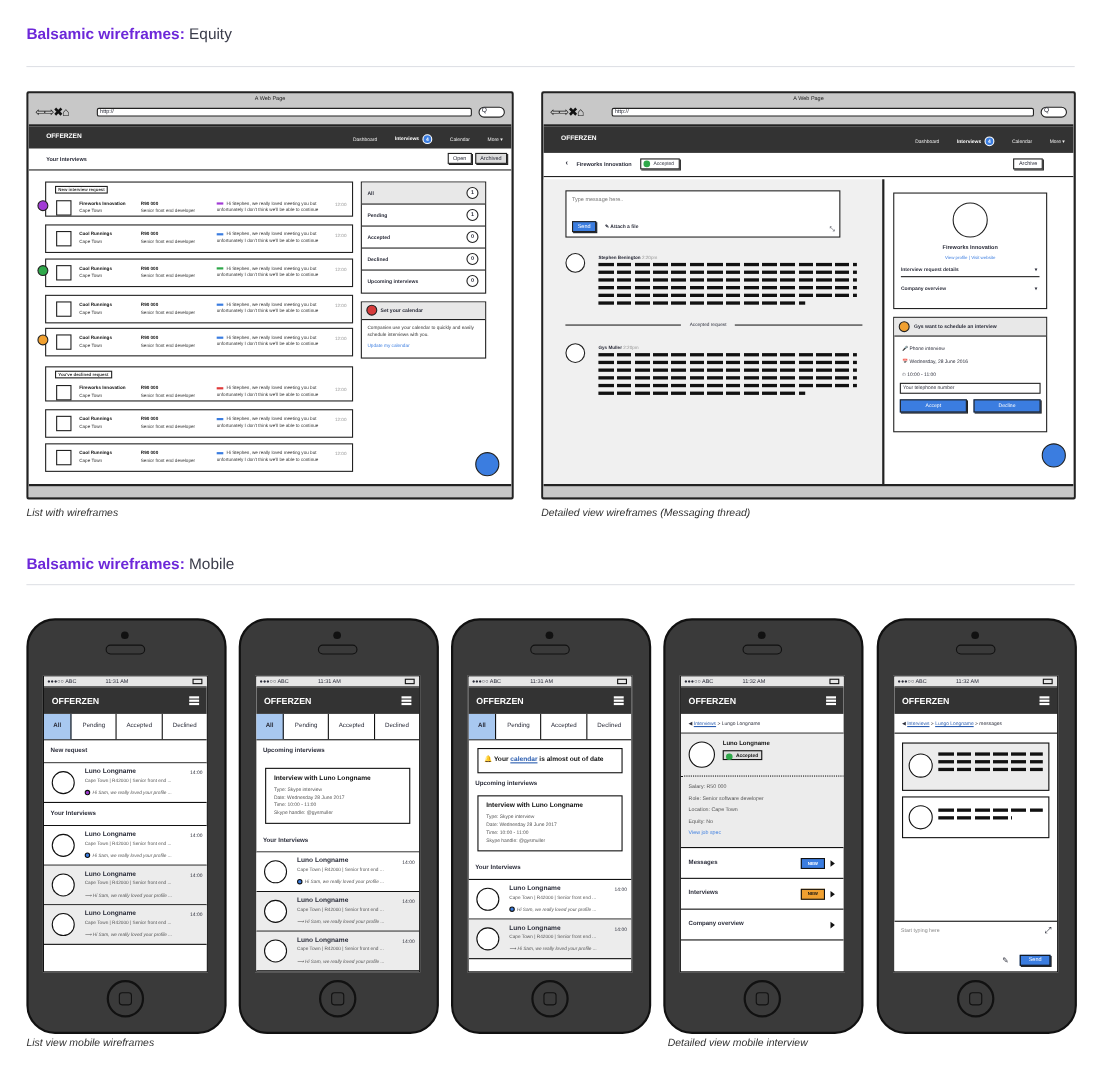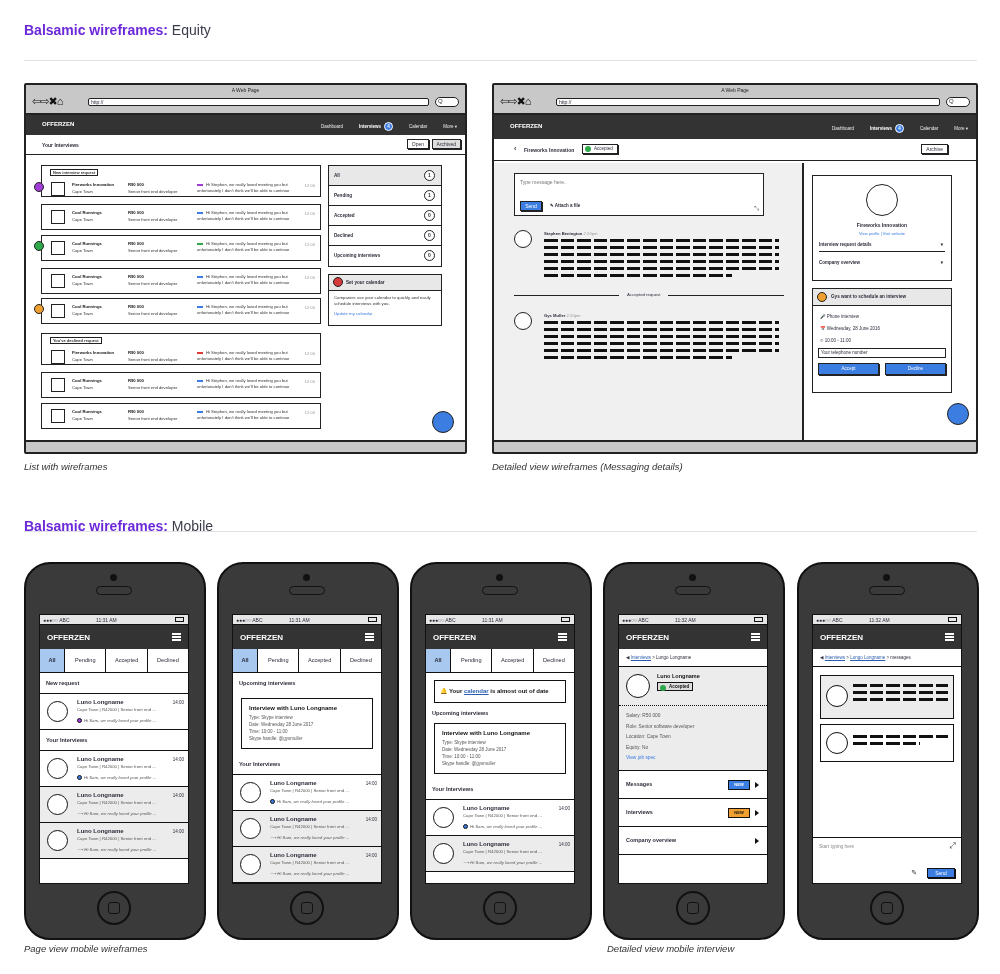--- a/index.html
+++ b/index.html
@@ -276,23 +276,23 @@
     </div>
     <div style="margin:1px 5px;height:10px;border:1.5px solid #222;font-size:4.5px;padding:1px 2px">Your telephone number</div>
     <div style="display:flex;gap:6px;margin:5px 5px 0">
       <div style="flex:1;height:12px;background:#3b7de0;color:#fff;font-size:4.6px;text-align:center;line-height:10px;border:1.2px solid #222;box-shadow:1px 1px 0 #222">Accept</div>
       <div style="flex:1;height:12px;background:#3b7de0;color:#fff;font-size:4.6px;text-align:center;line-height:10px;border:1.2px solid #222;box-shadow:1px 1px 0 #222">Decline</div>
     </div>
   </div>
   <div class="fab" style="left:453px;top:318px"></div>
   <div class="bbottom"></div>
 </div>
-<div class="cap" style="left:492px;top:461px">Detailed view wireframes (Messaging details)</div>
-
-<div class="h2" style="top:518px"><b>Balsamic wireframes:</b><span> Mobile</span></div>
+<div class="cap" style="left:492px;top:461px">Detailed view wireframes (Messaging thread)</div>
+
+<div class="h2" style="top:504px"><b>Balsamic wireframes:</b><span> Mobile</span></div>
 <div class="hr" style="top:531px"></div>
 
 <div class="phone" style="left:24px">
   <div class="cam"></div>
     <div class="spk"></div>
   <div class="scr">
     <div class="sb">
         <span class="l">●●●○○ ABC</span>
         <span class="c">11:31 AM</span>
         <span class="r"></span>
@@ -502,14 +502,14 @@
       <span style="position:absolute;right:5px;top:3px;font-size:8px">⤢</span>
       <span style="position:absolute;right:44px;bottom:6px;font-size:7px">✎</span>
       <span style="position:absolute;right:6px;bottom:5px;width:28px;height:10px;background:#3b7de0;color:#fff;font-size:5px;text-align:center;line-height:9px;border:1px solid #111;box-shadow:1px 1px 0 #111">Send</span>
     </div>
   </div>
   <div class="home">
       <i></i>
     </div>
 </div>
 
-<div class="cap" style="left:24px;top:943px">Page view mobile wireframes</div>
+<div class="cap" style="left:24px;top:943px">List view mobile wireframes</div>
 <div class="cap" style="left:607px;top:943px">Detailed view mobile interview</div>
 
 </body></html>

